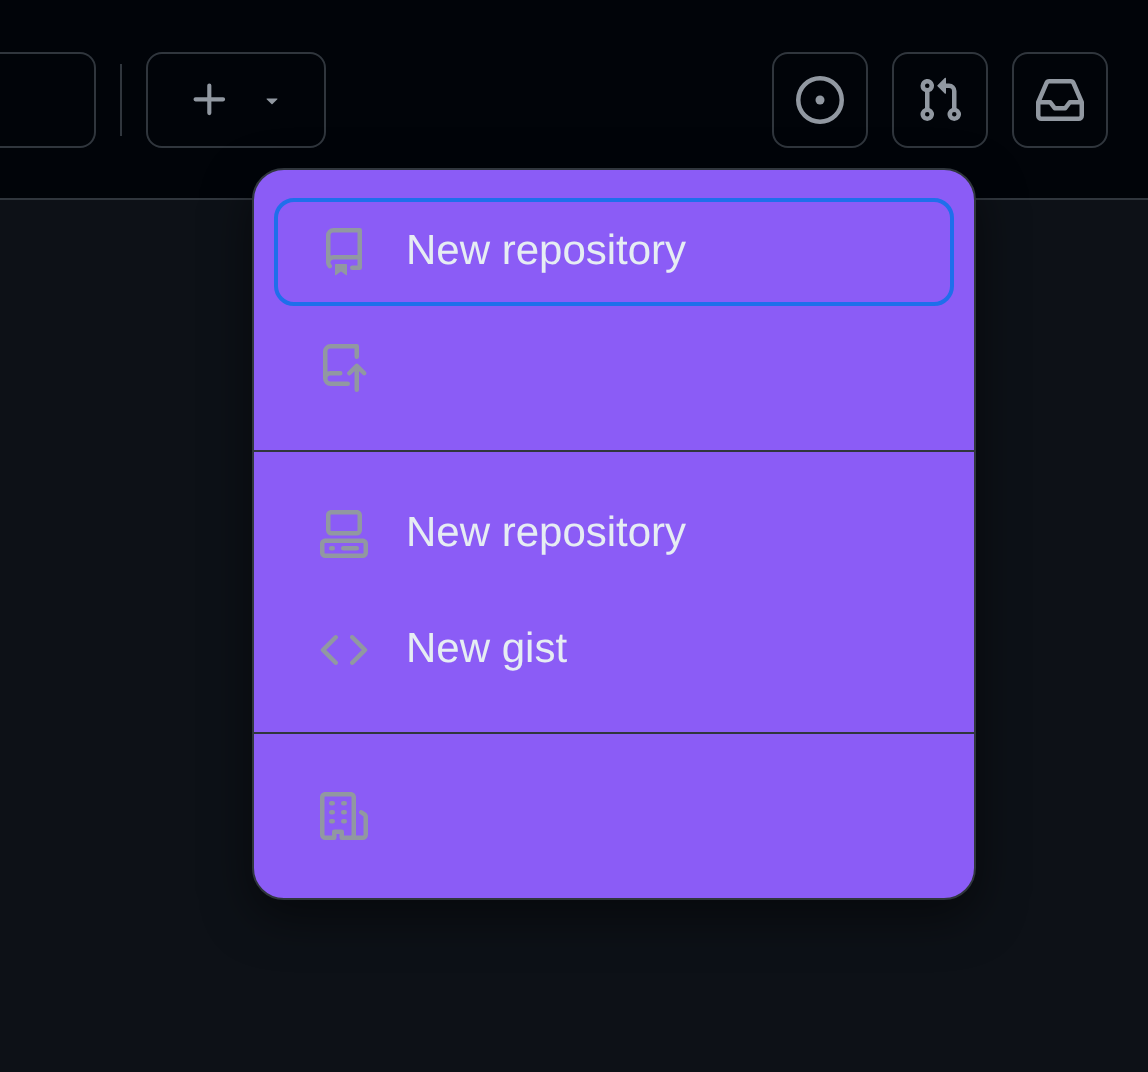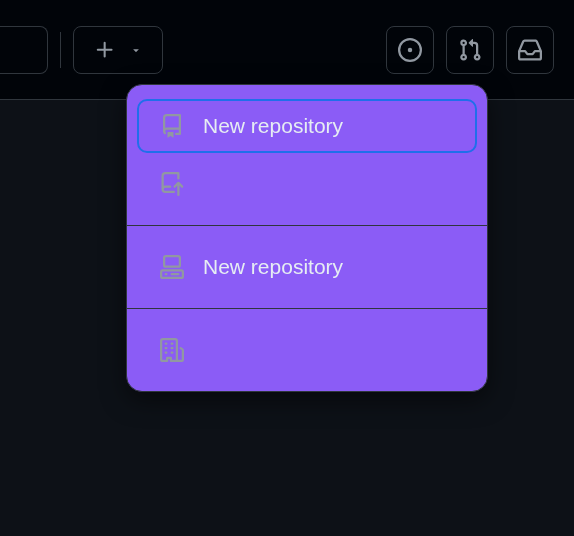--- a/index.html
+++ b/index.html
@@ -236,20 +236,28 @@
   <div class="dropdown-group">
     <div class="dropdown-item">
       <span class="icon">
         <svg width="24" height="24" viewBox="0 0 16 16" fill="currentColor">
           <path d="M0 11.25c0-.966.784-1.75 1.75-1.75h12.5c.966 0 1.75.784 1.75 1.75v3A1.75 1.75 0 0 1 14.25 16H1.75A1.75 1.75 0 0 1 0 14.25Zm2-9.5C2 .784 2.784 0 3.75 0h8.5C13.216 0 14 .784 14 1.75v5a1.75 1.75 0 0 1-1.75 1.75h-8.5A1.75 1.75 0 0 1 2 6.75Zm1.75-.25a.25.25 0 0 0-.25.25v5c0 .138.112.25.25.25h8.5a.25.25 0 0 0 .25-.25v-5a.25.25 0 0 0-.25-.25Zm-2 9.5a.25.25 0 0 0-.25.25v3c0 .138.112.25.25.25h12.5a.25.25 0 0 0 .25-.25v-3a.25.25 0 0 0-.25-.25Z"></path>
           <path d="M7 12.75a.75.75 0 0 1 .75-.75h4.5a.75.75 0 0 1 0 1.5h-4.5a.75.75 0 0 1-.75-.75Zm-4 0a.75.75 0 0 1 .75-.75h.5a.75.75 0 0 1 0 1.5h-.5a.75.75 0 0 1-.75-.75Z"></path>
         </svg>
       </span>
       <span>New repository</span>
     </div>
+    <div class="dropdown-item">
+      <span class="icon">
+        <svg width="24" height="24" viewBox="0 0 16 16" fill="currentColor">
+          <path d="m11.28 3.22 4.25 4.25a.75.75 0 0 1 0 1.06l-4.25 4.25a.749.749 0 0 1-1.275-.326.749.749 0 0 1 .215-.734L13.94 8l-3.72-3.72a.749.749 0 0 1 .326-1.275.749.749 0 0 1 .734.215Zm-6.56 0a.751.751 0 0 1 1.042.018.751.751 0 0 1 .018 1.042L2.06 8l3.72 3.72a.749.749 0 0 1-.326 1.275.749.749 0 0 1-.734-.215L.47 8.53a.75.75 0 0 1 0-1.06Z"></path>
+        </svg>
+      </span>
+      <span>New gist</span>
+    </div>
   </div>
   <div class="dropdown-group">
     <div class="dropdown-item">
       <span class="icon">
         <svg width="24" height="24" viewBox="0 0 16 16" fill="currentColor">
           <path d="M1.75 16A1.75 1.75 0 0 1 0 14.25V1.75C0 .784.784 0 1.75 0h8.5C11.216 0 12 .784 12 1.75v12.5c0 .085-.006.168-.018.25h2.268a.25.25 0 0 0 .25-.25V8.285a.25.25 0 0 0-.111-.208l-1.055-.703a.749.749 0 1 1 .832-1.248l1.055.703c.487.325.779.871.779 1.456v5.965A1.75 1.75 0 0 1 14.25 16h-3.5a.766.766 0 0 1-.197-.026c-.099.017-.2.026-.303.026h-3a.75.75 0 0 1-.75-.75V14h-1v1.25a.75.75 0 0 1-.75.75Zm-.25-1.75c0 .138.112.25.25.25H4v-1.25a.75.75 0 0 1 .75-.75h2.5a.75.75 0 0 1 .75.75v1.25h2.25a.25.25 0 0 0 .25-.25V1.75a.25.25 0 0 0-.25-.25h-8.5a.25.25 0 0 0-.25.25ZM3.75 6h.5a.75.75 0 0 1 0 1.5h-.5a.75.75 0 0 1 0-1.5ZM3 3.75A.75.75 0 0 1 3.75 3h.5a.75.75 0 0 1 0 1.5h-.5A.75.75 0 0 1 3 3.75Zm4 3A.75.75 0 0 1 7.75 6h.5a.75.75 0 0 1 0 1.5h-.5A.75.75 0 0 1 7 6.75ZM7.75 3h.5a.75.75 0 0 1 0 1.5h-.5a.75.75 0 0 1 0-1.5ZM3 9.75A.75.75 0 0 1 3.75 9h.5a.75.75 0 0 1 0 1.5h-.5A.75.75 0 0 1 3 9.75ZM7.75 9h.5a.75.75 0 0 1 0 1.5h-.5a.75.75 0 0 1 0-1.5Z"></path>
         </svg>
       </span>
     </div>
   </div>

